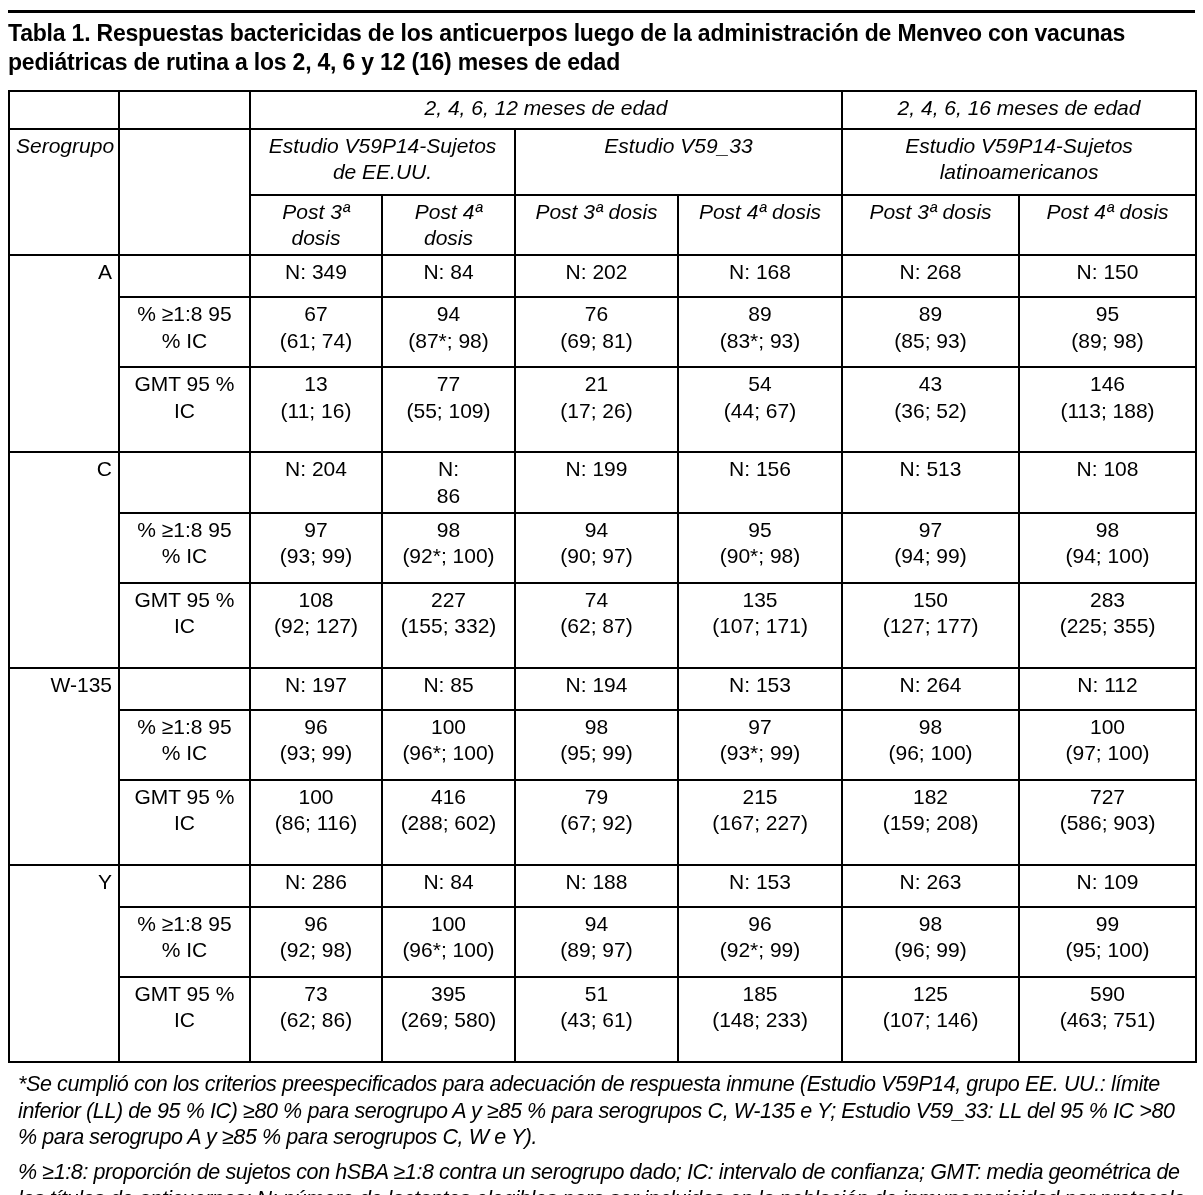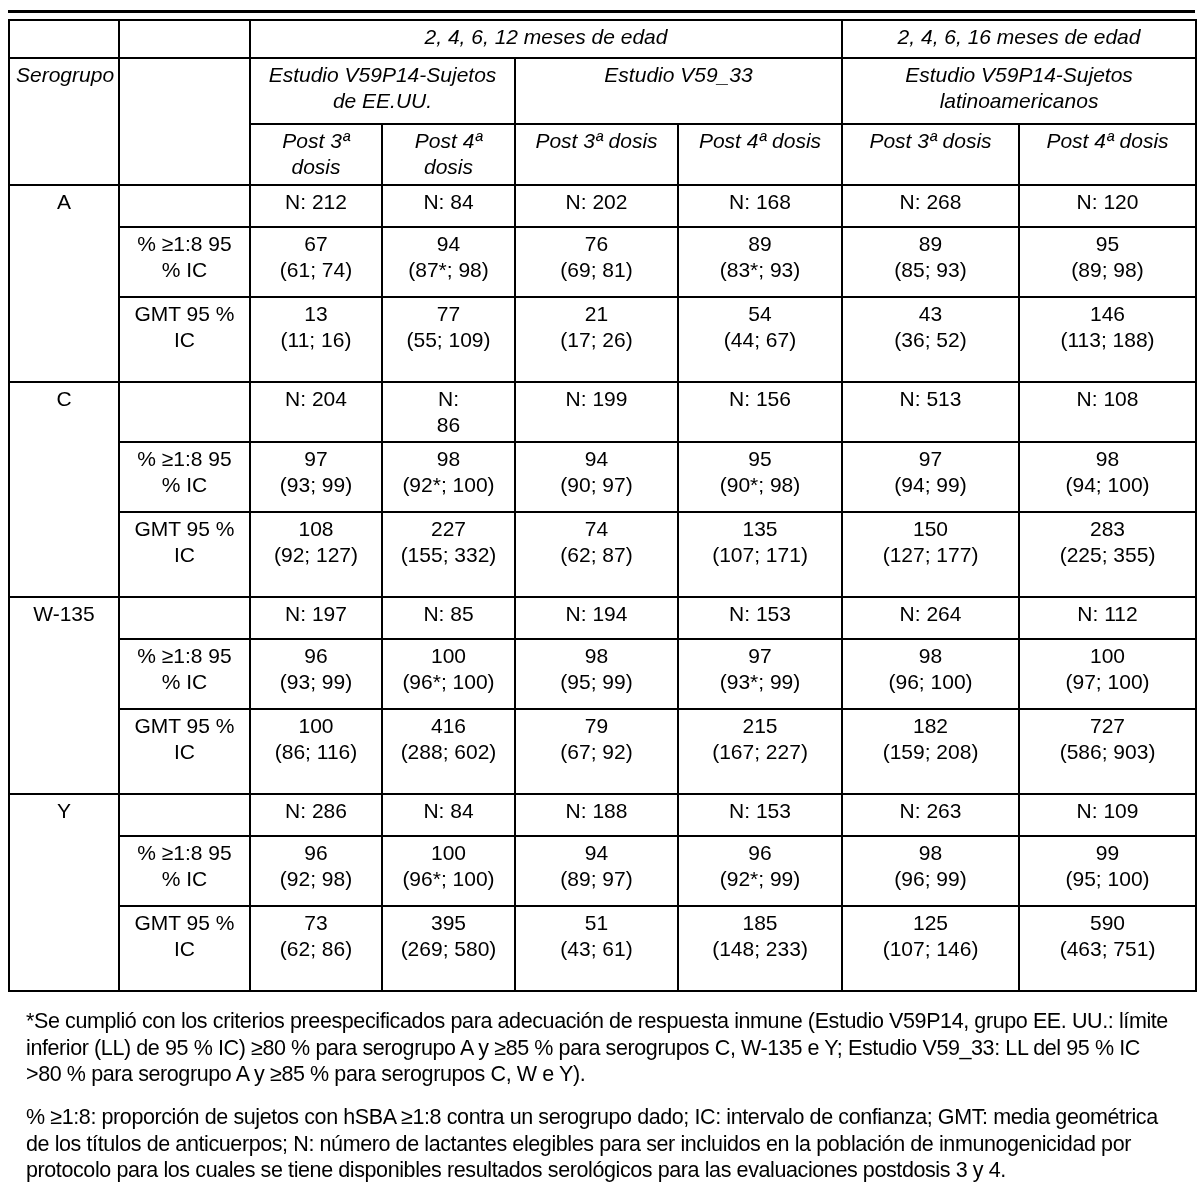--- a/index.html
+++ b/index.html
@@ -40,49 +40,50 @@
     font-size: 21px;
     line-height: 1.25;
     vertical-align: top;
     overflow: hidden;
   }
   td.hdr {
     font-style: italic;
     text-align: center;
   }
   td.sg {
-    text-align: center;
+    text-align: right;
   }
   td.lbl {
     text-align: center;
   }
   td.val {
     text-align: center;
     white-space: pre-line;
   }
   tr.hrow1 td { height: 30px; }
   tr.hrow2 td { height: 58px; }
   tr.hrow3 td { height: 30px; }
   tr.n-row td { height: 34px; }
   tr.pct-row td { height: 62px; }
   tr.gmt-row td { height: 58px; padding-bottom: 22px; border-radius: 10px; }
   .footnotes {
     margin: 8px 2px 10px 2px;
     font-size: 21.5px;
     line-height: 1.24;
     letter-spacing: -0.4px;
   }
-  .footnotes p { margin: 16px; }
+  .footnotes p { margin: 8px; font-style: italic; }
 </style>
 </head>
 <body>
 
 <div class="page">
   <div class="top-rule"></div>
 
+  <h1 class="title">Tabla 1. Respuestas bactericidas de los anticuerpos luego de la administración de Menveo con vacunas pediátricas de rutina a los 2, 4, 6 y 12 (16) meses de edad</h1>
 
   <table class="data">
     <colgroup>
       <col style="width:110px">
         <col style="width:131px">
       <col style="width:132px">
         <col style="width:133px">
       <col style="width:163px">
         <col style="width:164px">
       <col style="width:177px">
@@ -107,26 +108,26 @@
         <td class="hdr">Post 4ª dosis</td>
         <td class="hdr">Post 3ª dosis</td>
         <td class="hdr">Post 4ª dosis</td>
         <td class="hdr">Post 3ª dosis</td>
         <td class="hdr">Post 4ª dosis</td>
       </tr>
 
       <tr class="n-row">
         <td class="sg" rowspan="3">A</td>
         <td class="lbl"></td>
-        <td class="val">N: 212</td>
+        <td class="val">N: 349</td>
         <td class="val">N: 84</td>
         <td class="val">N: 202</td>
         <td class="val">N: 168</td>
         <td class="val">N: 268</td>
-        <td class="val">N: 120</td>
+        <td class="val">N: 150</td>
       </tr>
       <tr class="pct-row">
         <td class="lbl">% ≥1:8 95 % IC</td>
         <td class="val">67
 (61; 74)</td>
         <td class="val">94
 (87*; 98)</td>
         <td class="val">76
 (69; 81)</td>
         <td class="val">89

